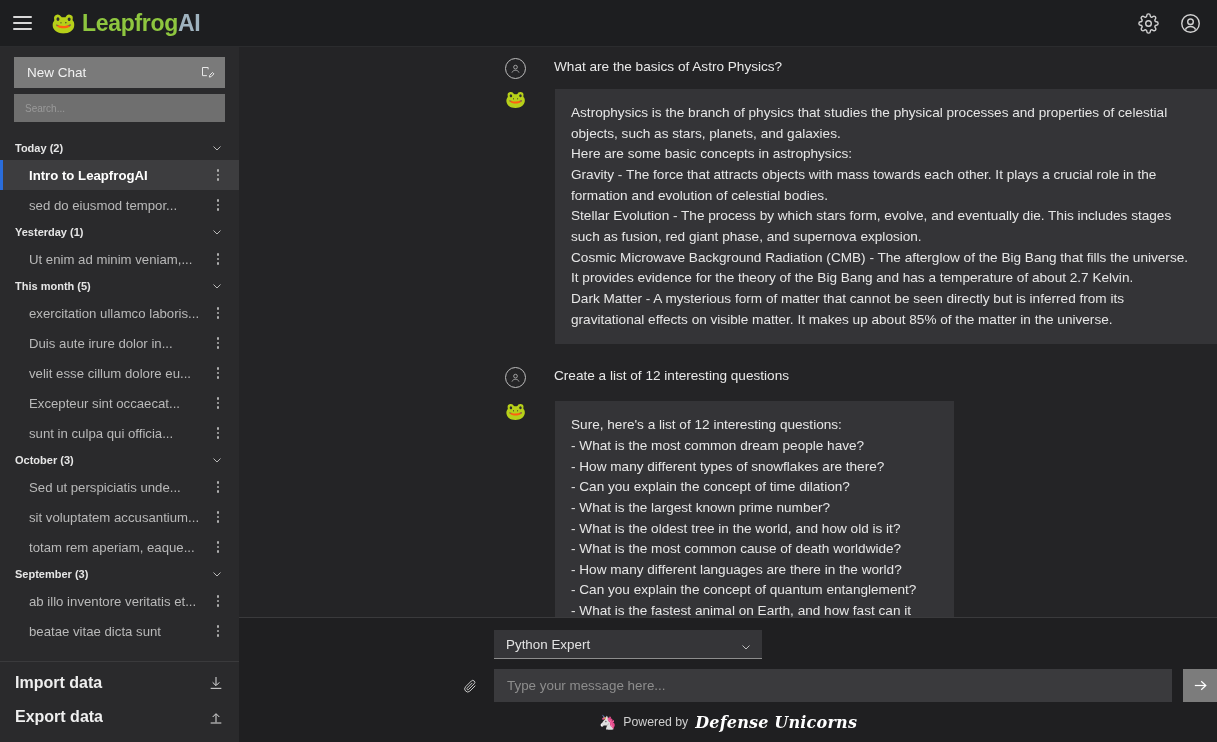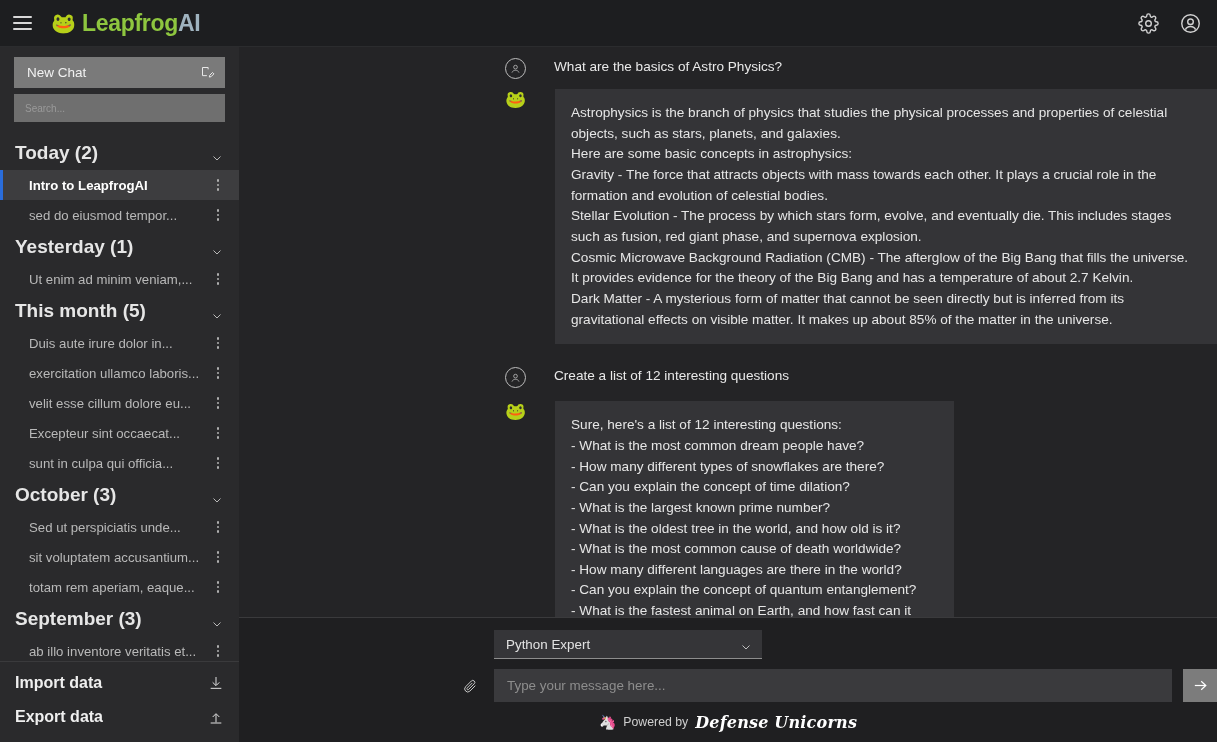--- a/index.html
+++ b/index.html
@@ -56,21 +56,21 @@
     color: #e8e8e8; font-size: 10px; padding: 8px 11px;
     font-family: inherit;
   }
   .search-box::placeholder { color: #9a9a9a; }
 
   .sb-scroll { flex: 1; overflow: hidden; padding-top: 8px; }
 
   .group-head {
     display: flex; align-items: center; justify-content: space-between;
     padding: 6px 16px 6px 15px; cursor: pointer;
-    font-size: 19px; font-weight: 700; color: #e6e6e6;
+    font-size: 11px; font-weight: 700; color: #e6e6e6;
   }
   .chev { width: 12px; height: 12px; }
   .chev svg { width: 12px; height: 12px; stroke: #c9c9c9; fill: none; stroke-width: 1.8; }
 
   .conv {
     position: relative;
     display: flex; align-items: center; justify-content: space-between;
     height: 30px; padding: 0 14px 0 29px; cursor: pointer;
     font-size: 13.2px; color: #b9b9b9;
   }
@@ -246,29 +246,29 @@
             </span>
         </div>
 
         <div class="group-head">
           <span>This month (5)</span>
           <span class="chev"><svg viewBox="0 0 24 24">
                 <path d="M5 9l7 7 7-7"></path>
               </svg></span>
         </div>
         <div class="conv">
+          <span class="label">exercitation ullamco laboris...</span>
+          <span class="kebab">
+              <i></i>
+              <i></i>
+              <i></i>
+            </span>
+        </div>
+        <div class="conv">
           <span class="label">Duis aute irure dolor in...</span>
-          <span class="kebab">
-              <i></i>
-              <i></i>
-              <i></i>
-            </span>
-        </div>
-        <div class="conv">
-          <span class="label">exercitation ullamco laboris...</span>
           <span class="kebab">
               <i></i>
               <i></i>
               <i></i>
             </span>
         </div>
         <div class="conv">
           <span class="label">velit esse cillum dolore eu...</span>
           <span class="kebab">
               <i></i>

